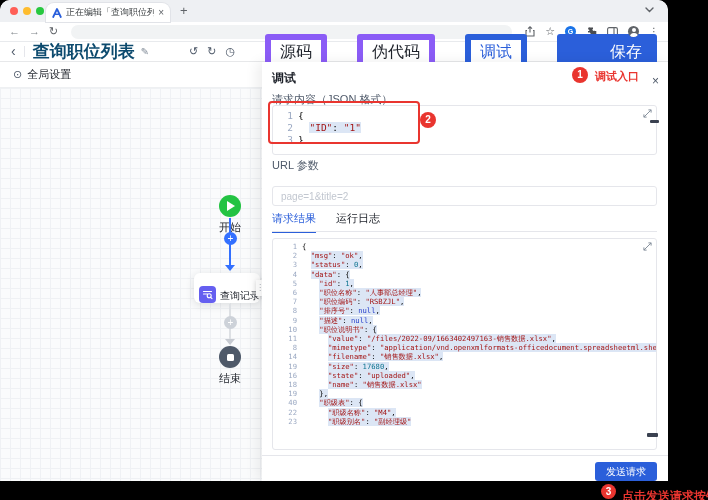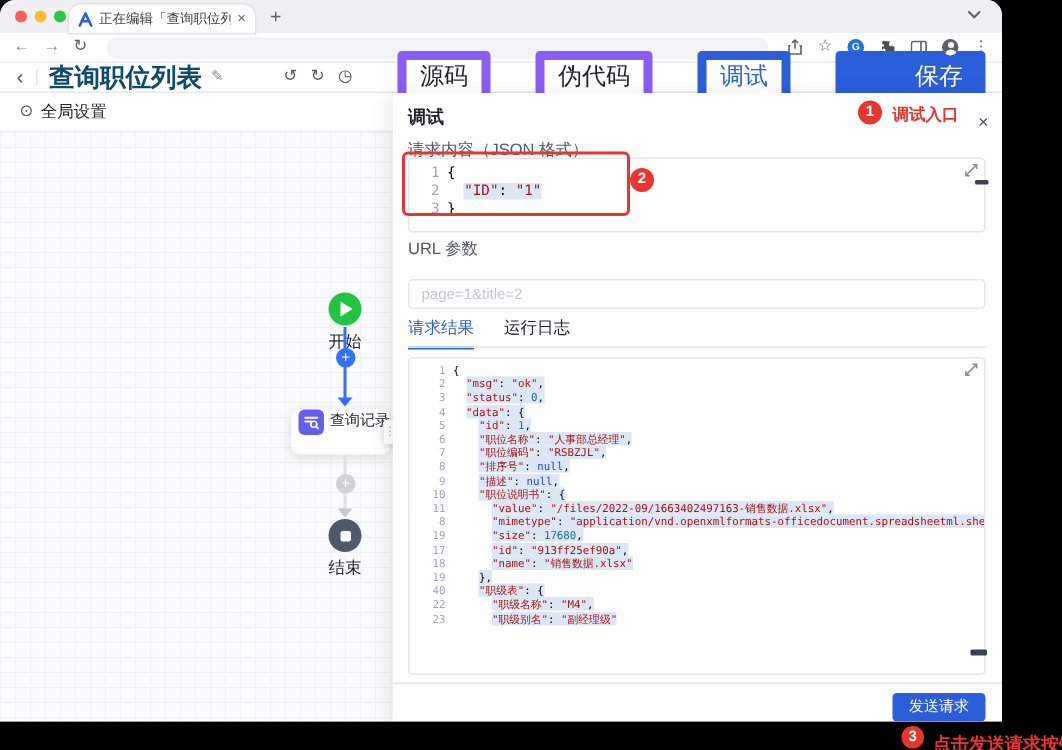--- a/index.html
+++ b/index.html
@@ -61,21 +61,21 @@
   .node-label{position:absolute;width:50px;text-align:center;font-size:11px;color:#1d2129;font-family:Liberation Mono, monospace;}
   .lbl-start{left:205px;top:158px;}
   .edge-blue{position:absolute;left:229px;top:156px;width:2px;height:48px;background:#3370ff;}
   .plus{position:absolute;width:13px;height:13px;border-radius:50%;color:#fff;font-size:10px;
         line-height:13px;text-align:center;}
   .plus-blue{left:224px;top:170px;background:#3370ff;}
   .arrow{position:absolute;width:0;height:0;border-left:5px solid transparent;border-right:5px solid transparent;}
   .arrow-blue{left:225px;top:203px;border-top:6px solid #3370ff;}
   .node-card{position:absolute;left:194px;top:211px;width:66px;height:30px;background:#fff;
              border-radius:6px;box-shadow:0 2px 8px rgba(31,35,41,.14);display:flex;
-             align-items:flex-start;padding:0 0 0 5px;box-sizing:border-box;gap:4px;}
+             align-items:flex-end;padding:0 0 0 5px;box-sizing:border-box;gap:4px;}
   .card-icon{width:17px;height:17px;border-radius:4px;background:#655ff0;flex:none;
              display:flex;align-items:center;justify-content:center;}
   .card-label{font-size:10px;color:#1d2129;white-space:nowrap;}
   .card-handle{position:absolute;left:256px;top:218px;width:8px;height:16px;background:#fff;
                border-radius:0 3px 3px 0;box-shadow:0 1px 4px rgba(31,35,41,.18);font-size:8px;
                color:#a9aeb8;text-align:center;line-height:16px;}
   .edge-gray{position:absolute;left:229px;top:242px;width:2px;height:38px;background:#dde0e4;}
   .plus-gray{left:224px;top:254px;background:#cdd2d9;}
   .arrow-gray{left:225px;top:277px;border-top:6px solid #c6cad1;}
   .node-end{position:absolute;left:219px;top:284px;width:22px;height:22px;border-radius:50%;
@@ -281,22 +281,23 @@
             <div class="cl"><span class="gut">3</span><span>  <span class="sel"><span class="tk-str">"status"</span>: <span class="tk-num">0</span>,</span></span></div>
             <div class="cl"><span class="gut">4</span><span>  <span class="sel"><span class="tk-str">"data"</span>: {</span></span></div>
             <div class="cl"><span class="gut">5</span><span>    <span class="sel"><span class="tk-str">"id"</span>: <span class="tk-num">1</span>,</span></span></div>
             <div class="cl"><span class="gut">6</span><span>    <span class="sel"><span class="tk-str">"职位名称"</span>: <span class="tk-str">"人事部总经理"</span>,</span></span></div>
             <div class="cl"><span class="gut">7</span><span>    <span class="sel"><span class="tk-str">"职位编码"</span>: <span class="tk-str">"RSBZJL"</span>,</span></span></div>
             <div class="cl"><span class="gut">8</span><span>    <span class="sel"><span class="tk-str">"排序号"</span>: <span class="tk-null">null</span>,</span></span></div>
             <div class="cl"><span class="gut">9</span><span>    <span class="sel"><span class="tk-str">"描述"</span>: <span class="tk-null">null</span>,</span></span></div>
             <div class="cl"><span class="gut">10</span><span>    <span class="sel"><span class="tk-str">"职位说明书"</span>: {</span></span></div>
             <div class="cl"><span class="gut">11</span><span>      <span class="sel"><span class="tk-str">"value"</span>: <span class="tk-str">"/files/2022-09/1663402497163-销售数据.xlsx"</span>,</span></span></div>
             <div class="cl"><span class="gut">8</span><span>      <span class="sel"><span class="tk-str">"mimetype"</span>: <span class="tk-str">"application/vnd.openxmlformats-officedocument.spreadsheetml.sheet"</span>,</span></span></div>
+            <div class="cl"><span class="gut">14</span><span>      <span class="sel"><span class="tk-str">"filename"</span>: <span class="tk-str">"销售数据.xlsx"</span>,</span></span></div>
             <div class="cl"><span class="gut">19</span><span>      <span class="sel"><span class="tk-str">"size"</span>: <span class="tk-num">17680</span>,</span></span></div>
-            <div class="cl"><span class="gut">17</span><span>      <span class="sel"><span class="tk-str">"id"</span>: <span class="tk-str">"913ff25ef90a"</span>,</span></span></div>
+            <div class="cl"><span class="gut">16</span><span>      <span class="sel"><span class="tk-str">"state"</span>: <span class="tk-str">"uploaded"</span>,</span></span></div>
             <div class="cl"><span class="gut">18</span><span>      <span class="sel"><span class="tk-str">"name"</span>: <span class="tk-str">"销售数据.xlsx"</span></span></span></div>
             <div class="cl"><span class="gut">19</span><span>    <span class="sel">},</span></span></div>
             <div class="cl"><span class="gut">40</span><span>    <span class="sel"><span class="tk-str">"职级表"</span>: {</span></span></div>
             <div class="cl"><span class="gut">22</span><span>      <span class="sel"><span class="tk-str">"职级名称"</span>: <span class="tk-str">"M4"</span>,</span></span></div>
             <div class="cl"><span class="gut">23</span><span>      <span class="sel"><span class="tk-str">"职级别名"</span>: <span class="tk-str">"副经理级"</span></span></span></div>
           </div>
         <span class="expand-ic">
           <svg width="9" height="9" viewBox="0 0 10 10">
               <path d="M6 1 h3 v3 M9 1 L1 9 M1 6 v3 h3" fill="none" stroke="#86909c" stroke-width="1.1"></path>
             </svg>

